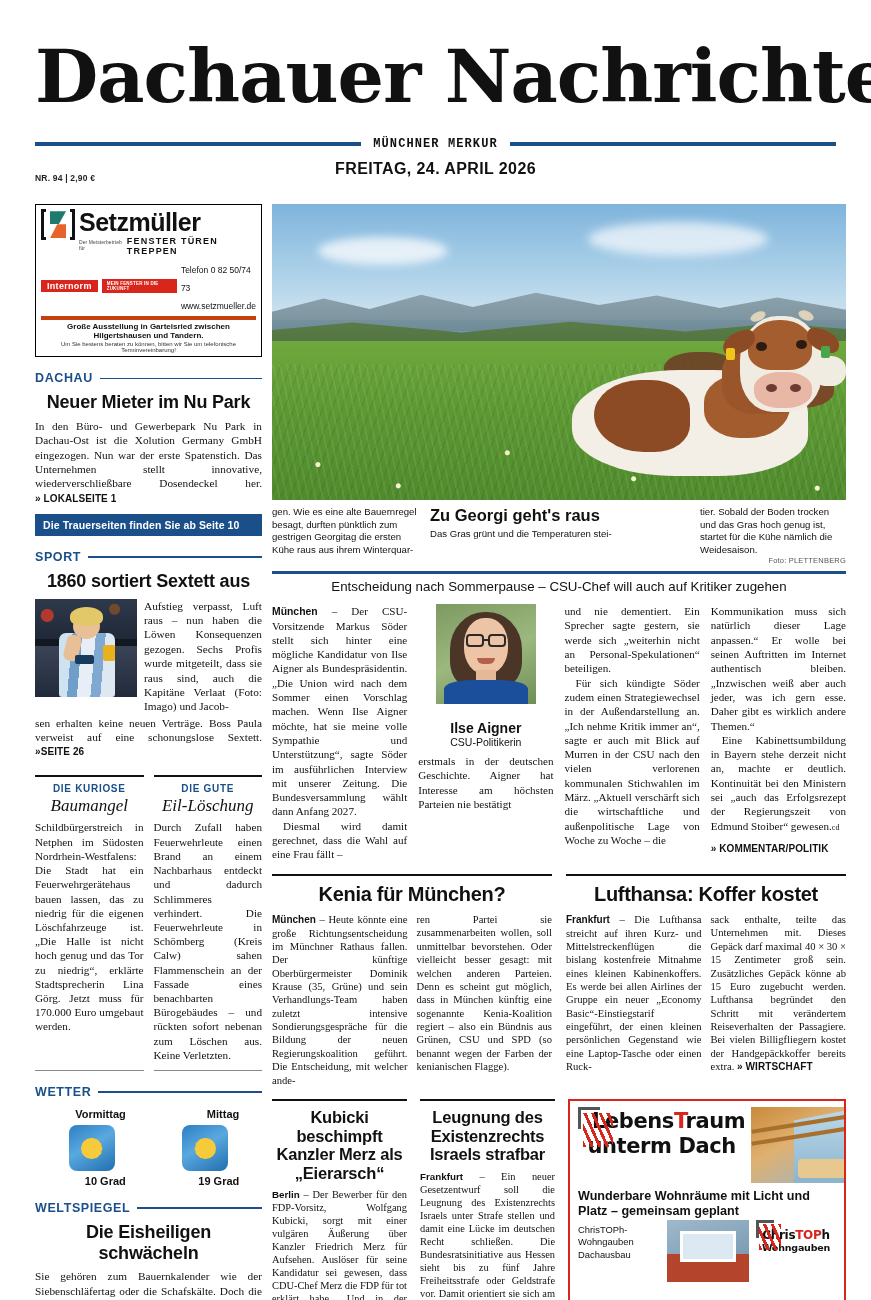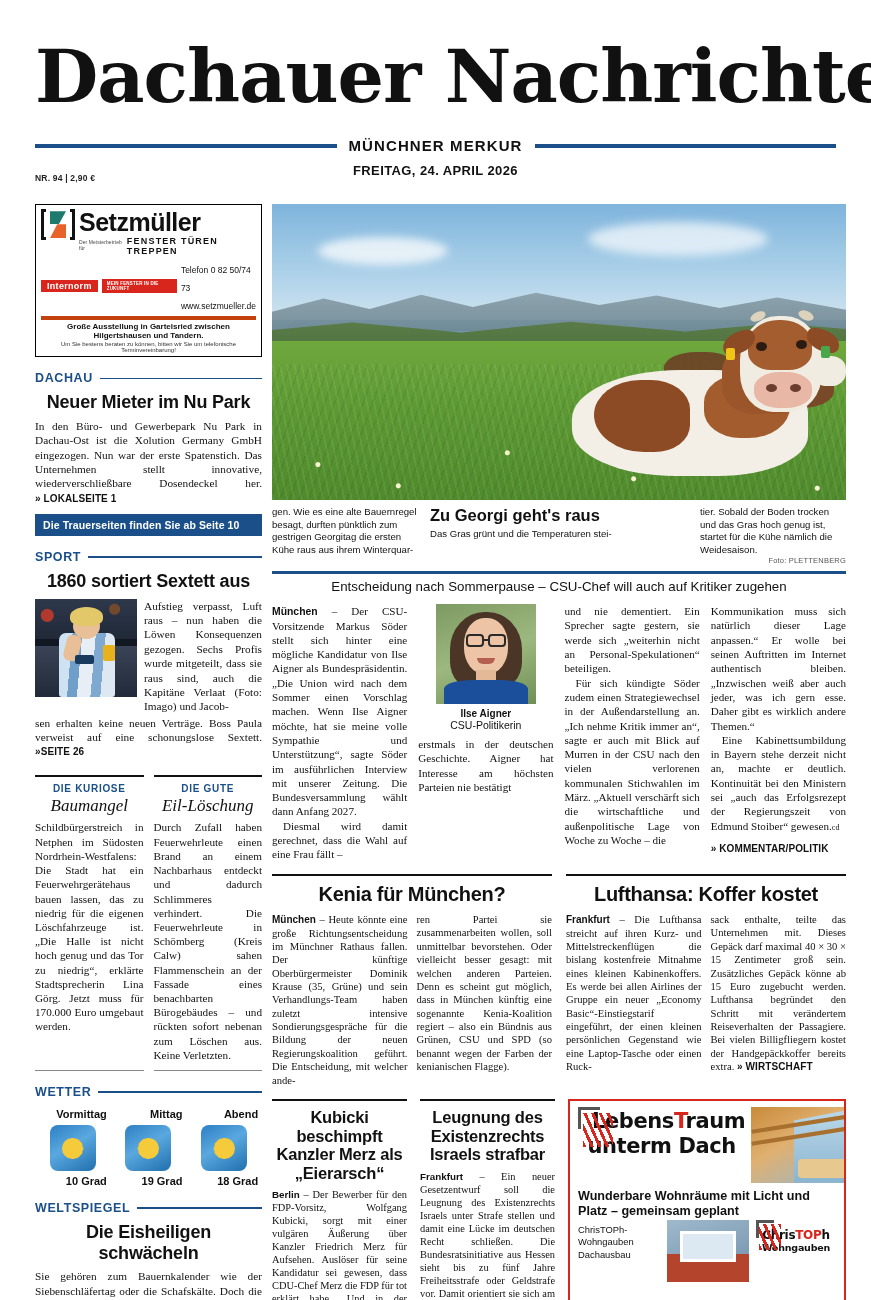--- a/index.html
+++ b/index.html
@@ -24,27 +24,27 @@
     color: #111;
     white-space: nowrap;
   }
   .masthead-rules {
     display: flex; align-items: center; justify-content: center;
     gap: 12px; margin-top: 26px;
   }
   .mh-rule { height: 4px; background: #1a4f8a; flex: 1 1 auto; }
   .mh-center { text-align: center; }
   .mh-sub {
-    font-family: Liberation Sans, sans-serif;
-    font-weight: 700; font-size: 15px; letter-spacing: 1.1px;
+    font-family: Liberation Mono, monospace;
+    font-weight: 700; font-size: 12px; letter-spacing: 1.1px;
     color: #111; white-space: nowrap;
   }
   .mh-date {
     font-family: "Liberation Sans", sans-serif;
-    font-weight: 700; font-size: 13px; letter-spacing: .4px;
+    font-weight: 700; font-size: 16px; letter-spacing: .4px;
     margin-top: 9px; white-space: nowrap;
   }
   .issue-line {
     position:absolute; left:35px; top:173px;
     font-family: "Liberation Sans", sans-serif;
     font-size: 8.5px; font-weight:700; color:#222; letter-spacing:.2px;
   }
 
   
   .columns { display: flex; gap: 0; margin-top: 26px; }
@@ -362,21 +362,21 @@
   .ai-glass-br { position:absolute; left:47px; top:35px; width:6px; height:2px;
     background:#2a2a2a; }
   .ai-mouth { position:absolute; left:41px; top:54px; width:18px; height:6px;
     background:#b5604f; border-radius:0 0 9px 9px; }
   .ai-body { position:absolute; left:8px; top:76px; width:84px; height:26px;
     background:#1b4f9c; border-radius:34% 34% 0 0; }
   .ai-neck { position:absolute; left:40px; top:66px; width:20px; height:16px;
     background:#e3b998; }
   .ai-cap {
     font-family:"Liberation Sans", sans-serif; font-weight:700;
-    font-size:10px; text-align:center; margin-top:4px; color:#111;
+    font-size:14px; text-align:center; margin-top:16px; color:#111;
   }
   .ai-cap2 {
     font-family:"Liberation Sans", sans-serif;
     font-size:10.5px; text-align:center; color:#111;
   }
 
   
   .mid-rules { display:flex; gap:14px; margin-top:12px; }
   .mid-rule { flex:1; height:2.5px; background:#111; }
   .mid-wrap { display:flex; gap:14px; }
@@ -618,35 +618,20 @@
               <div class="ray" style="transform:rotate(0deg)"></div>
               <div class="ray" style="transform:rotate(30deg)"></div>
               <div class="ray" style="transform:rotate(60deg)"></div>
               <div class="ray" style="transform:rotate(90deg)"></div>
               <div class="ray" style="transform:rotate(120deg)"></div>
               <div class="ray" style="transform:rotate(150deg)"></div>
             </div>
             <div class="disc"></div>
           </div>
           <div class="wetter-temp">19 Grad</div>
-        </div>
-        <div class="wetter-cell">
-          <div class="wetter-when">Abend</div>
-          <div class="wetter-icon">
-            <div class="rays">
-              <div class="ray" style="transform:rotate(0deg)"></div>
-              <div class="ray" style="transform:rotate(30deg)"></div>
-              <div class="ray" style="transform:rotate(60deg)"></div>
-              <div class="ray" style="transform:rotate(90deg)"></div>
-              <div class="ray" style="transform:rotate(120deg)"></div>
-              <div class="ray" style="transform:rotate(150deg)"></div>
-            </div>
-            <div class="disc"></div>
-          </div>
-          <div class="wetter-temp">18 Grad</div>
         </div>
       </div>
 
       <div class="sec-head">
         <span class="sec-label">WELTSPIEGEL</span>
         <span class="sec-rule"></span>
       </div>
       <div class="hl">Die Eisheiligen schwächeln</div>
       <div class="body-txt"><span>Sie gehören zum Bauernkalender wie der Siebenschläfertag oder die Schafskälte. Doch die Eisheiligen verlieren immer mehr an Bedeutung. Dass es zu ihren Namenstagen Frost gibt, geschieht immer seltener.</span> </div>
 

